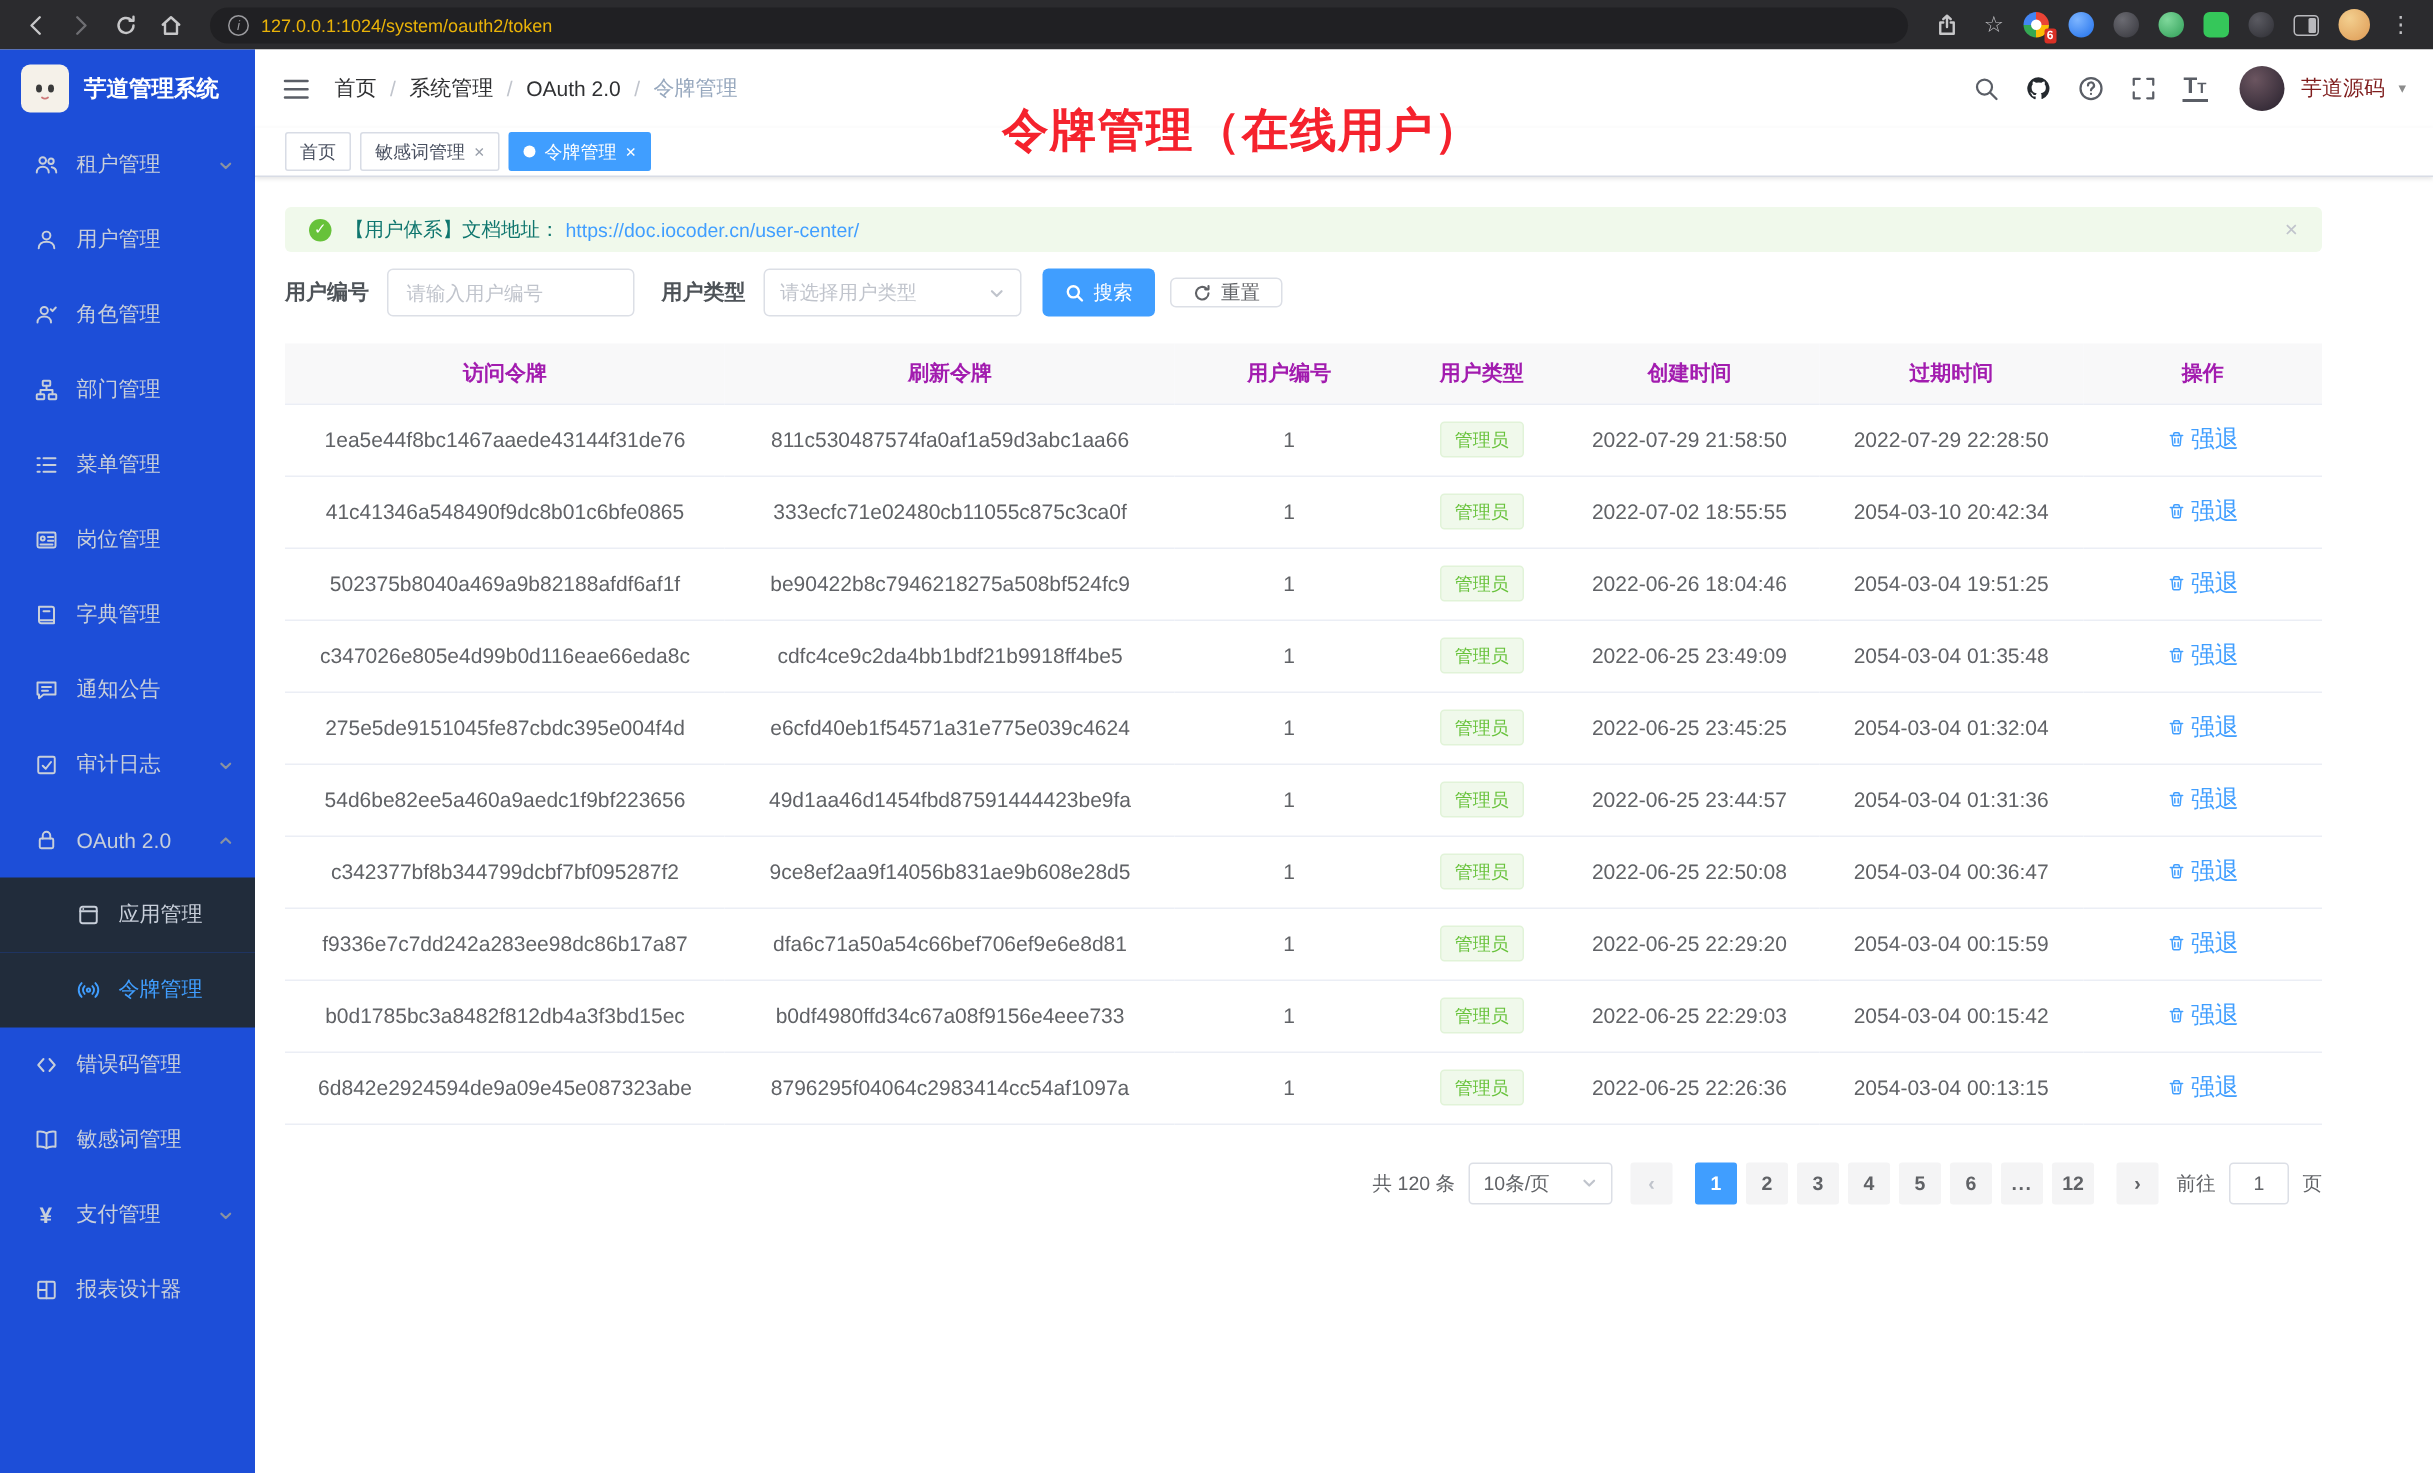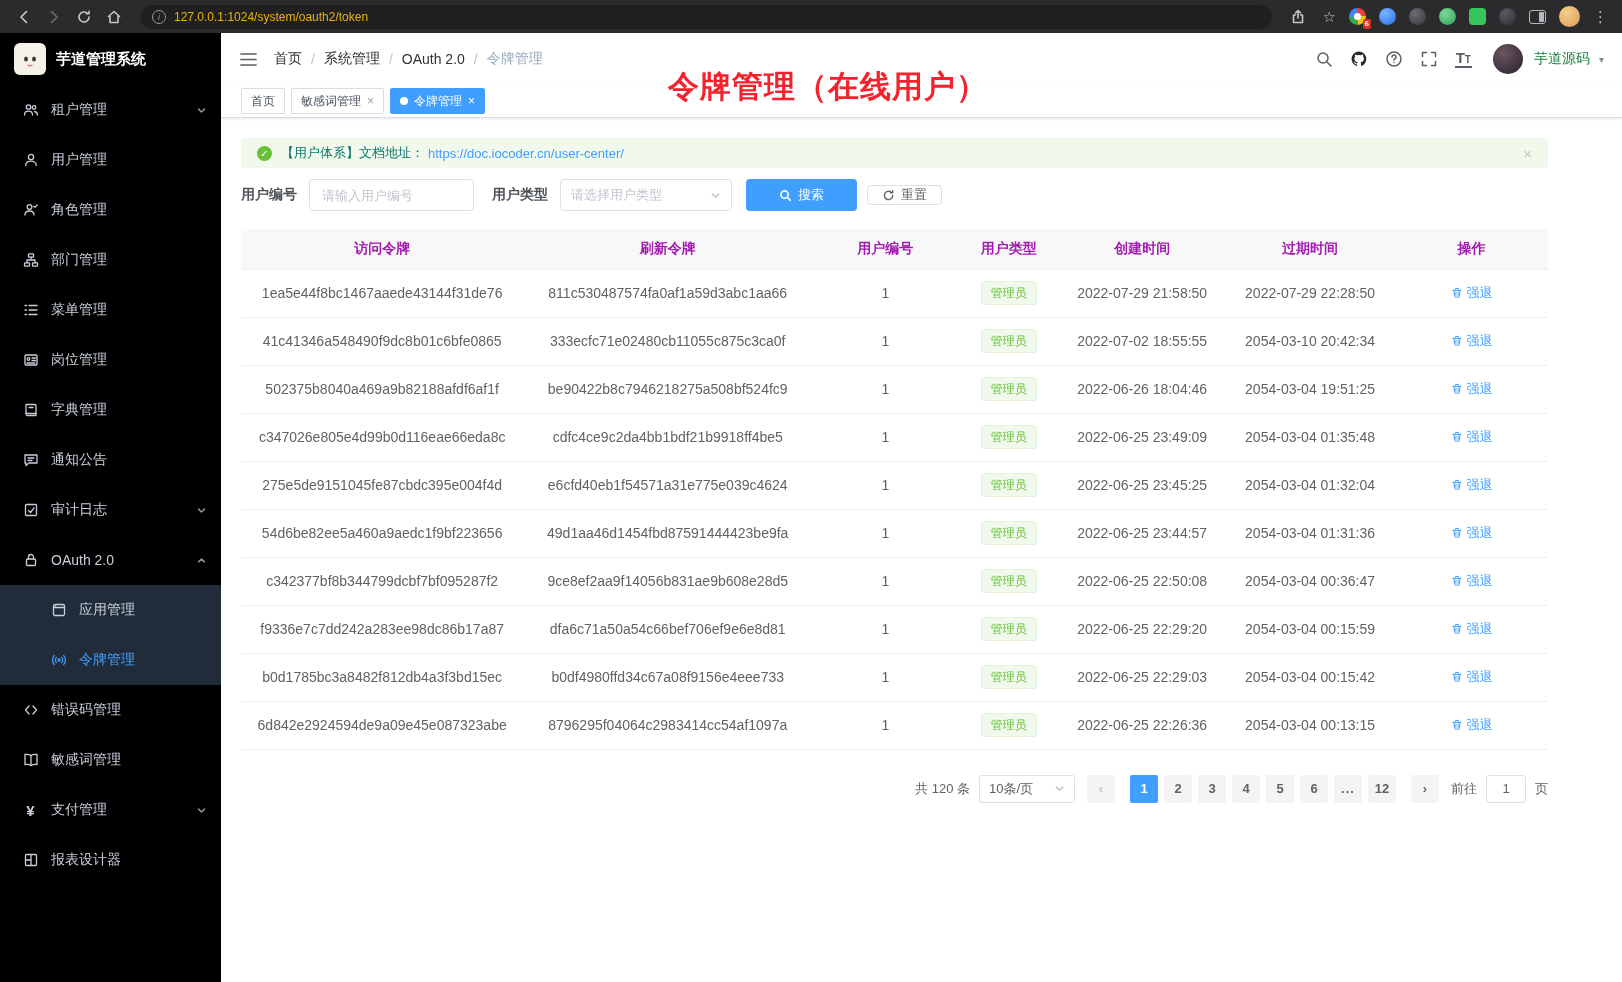--- a/index.html
+++ b/index.html
@@ -26,21 +26,21 @@
   .ext.green1{background:radial-gradient(circle at 35% 30%,#7fd89b,#2f9e57)}
   .ext.puzzle{border-radius:4px;background:#35c75a}
   .ext.dark2{background:radial-gradient(circle at 35% 30%,#5a5a61,#2e2e34)}
   .badge6{position:absolute;right:-5px;bottom:-4px;background:#d93025;color:#fff;font-size:8px;line-height:10px;padding:0 2px;border-radius:2px;font-weight:bold}
   .split-ic{width:17px;height:14px;border:1.5px solid #b9b9bd;border-radius:3px;position:relative;cursor:pointer}
   .split-ic::after{content:"";position:absolute;top:1px;right:1px;bottom:1px;width:5px;background:#b9b9bd;border-radius:1px}
   .bavatar{width:21px;height:21px;border-radius:50%;background:radial-gradient(circle at 35% 30%,#f3cf8f,#de9a54);cursor:pointer}
 
   
   .app{display:flex;height:949px}
-  .sidebar{width:221px;background:#000000;flex-shrink:0;color:#c8cfda;overflow:hidden}
+  .sidebar{width:170px;background:#1d4ed8;flex-shrink:0;color:#c8cfda;overflow:hidden}
   .logo-row{height:52px;display:flex;align-items:center;padding-left:14px;gap:10px;cursor:pointer}
   .logo-img{width:32px;height:32px;border-radius:6px;background:#f5f1e9;display:flex;align-items:center;justify-content:center;flex-shrink:0}
   .logo-img svg{width:26px;height:26px}
   .logo-title{color:#fff;font-weight:bold;font-size:15px;white-space:nowrap}
   .menu-item{height:50px;display:flex;align-items:center;padding:0 14px 0 22px;font-size:14px;cursor:pointer;white-space:nowrap}
   .menu-item .ic{width:17px;height:17px;margin-right:12px;display:flex;align-items:center;justify-content:center;flex-shrink:0}
   .menu-item .ic svg{width:16px;height:16px;fill:none;stroke:currentColor;stroke-width:1.3;stroke-linecap:round;stroke-linejoin:round}
   .menu-item.submenu{background:#212c3b;padding-left:50px}
   .menu-item.active{color:#409eff}
   .chev{margin-left:auto;display:flex}
@@ -57,21 +57,21 @@
   .bc-item{color:#303133;cursor:pointer}
   .bc-item.last{color:#97a8be;cursor:default}
   .bc-sep{color:#c0c4cc;margin:0 9px}
   .header-right{margin-left:auto;display:flex;align-items:center;gap:17px}
   .hicon{cursor:pointer;display:flex;align-items:center;justify-content:center}
   .hicon svg{width:18px;height:18px;fill:none;stroke:#5a5e66;stroke-width:1.5;stroke-linecap:round;stroke-linejoin:round}
   .hicon.filled svg{fill:#24292e;stroke:none}
   .font-ic{font-weight:bold;color:#5a5e66;font-size:15px;border-bottom:2px solid #5a5e66;line-height:1.1;padding:0 1px}
   .font-ic small{font-size:10px}
   .avatar{width:30px;height:30px;border-radius:50%;background:radial-gradient(circle at 35% 30%,#6b5560,#26202c);cursor:pointer;margin-left:4px}
-  .uname{font-size:14px;color:#15803d;cursor:pointer;margin-left:-6px}
+  .uname{font-size:14px;color:#7f1d1d;cursor:pointer;margin-left:-6px}
   .caret{color:#8c8c8c;font-size:10px;cursor:pointer;margin-left:-8px}
 
   
   .tab-bar{height:33px;display:flex;align-items:center;padding:0 20px;border-bottom:1px solid #d8dce5;box-shadow:0 1px 3px rgba(0,0,0,.10);gap:6px;flex-shrink:0;background:#fff}
   .tag{height:26px;display:inline-flex;align-items:center;padding:0 9px;border:1px solid #d8dce5;background:#fff;color:#495060;font-size:12px;cursor:pointer;gap:6px;border-radius:2px}
   .tag.active{background:#409eff;border-color:#409eff;color:#fff}
   .tag .dot{width:8px;height:8px;border-radius:50%;background:#fff;display:inline-block}
   .tclose{font-size:12px;color:#9aa0ab;line-height:1}
   .tag.active .tclose{color:#fff}
 
@@ -84,30 +84,30 @@
   .aclose{margin-left:auto;color:#c0c4cc;font-size:15px;cursor:pointer}
 
   .filter{display:flex;align-items:center;margin-bottom:18px;font-size:14px}
   .flabel{font-weight:bold;color:#4e5358;margin-right:12px}
   .ml16{margin-left:18px}
   .input{width:165px;height:32px;border:1px solid #dcdfe6;border-radius:4px;padding:0 12px;font-size:13px;color:#606266;outline:none}
   .input::placeholder{color:#c0c4cc}
   .select{width:172px;height:32px;border:1px solid #dcdfe6;border-radius:4px;display:flex;align-items:center;justify-content:space-between;padding:0 10px;cursor:pointer}
   .select .ph{color:#c0c4cc;font-size:13px}
   .sel-caret svg{width:11px;height:11px;fill:none;stroke:#c0c4cc;stroke-width:1.6;stroke-linecap:round;stroke-linejoin:round}
-  .btn-primary{height:32px;background:#409eff;color:#fff;border:none;border-radius:4px;padding:0 33px;display:inline-flex;align-items:center;gap:6px;font-size:13px;margin-left:14px;cursor:pointer;font-family:inherit}
+  .btn-primary{height:32px;background:#409eff;color:#fff;border:none;border-radius:4px;padding:0 15px;display:inline-flex;align-items:center;gap:6px;font-size:13px;margin-left:14px;cursor:pointer;font-family:inherit}
   .btn-primary svg{width:13px;height:13px;fill:none;stroke:#fff;stroke-width:1.7;stroke-linecap:round}
   .btn-plain{height:20px;background:#fff;border:1px solid #dcdfe6;color:#606266;border-radius:4px;padding:0 14px;display:inline-flex;align-items:center;gap:6px;font-size:13px;margin-left:10px;cursor:pointer;font-family:inherit}
   .btn-plain svg{width:13px;height:13px;fill:none;stroke:#606266;stroke-width:1.5;stroke-linecap:round;stroke-linejoin:round}
 
   table{width:100%;border-collapse:collapse;font-size:14px;color:#606266;table-layout:fixed}
   thead th{height:40px;background:#f8f8f9;color:#a21caf;font-weight:bold;text-align:center;border-bottom:1px solid #ebeef5;font-size:14px}
   tbody td{height:48px;text-align:center;border-bottom:1px solid #ebeef5;white-space:nowrap;overflow:hidden}
   .tag-success{display:inline-block;padding:2px 9px;font-size:12px;background:#f0f9eb;border:1px solid #e1f3d8;color:#67c23a;border-radius:3px;line-height:1.5}
-  .act-link{color:#409eff;font-size:13px;display:inline-flex;align-items:center;gap:4px;cursor:pointer;text-decoration:none}
+  .act-link{color:#409eff;font-size:16px;display:inline-flex;align-items:center;gap:4px;cursor:pointer;text-decoration:none}
   .ic-trash svg{width:12px;height:12px;fill:none;stroke:#409eff;stroke-width:1.3;stroke-linecap:round;stroke-linejoin:round}
 
   .pager{display:flex;align-items:center;justify-content:flex-end;margin-top:25px;font-size:13px;color:#606266;gap:9px}
   .psel{width:96px;height:28px;border:1px solid #dcdfe6;border-radius:3px;display:flex;align-items:center;justify-content:space-between;padding:0 9px;cursor:pointer;color:#606266}
   .pages{display:flex;align-items:center}
   .pbtn{min-width:28px;height:28px;background:#f4f4f5;border-radius:2px;display:inline-flex;align-items:center;justify-content:center;margin:0 3px;font-weight:bold;color:#606266;font-size:13px;cursor:pointer;padding:0 4px}
   .pbtn.active{background:#409eff;color:#fff}
   .pbtn.disabled{color:#c0c4cc}
   .pbtn.more{letter-spacing:1px;color:#606266}
   .goto-input{width:40px;height:28px;border:1px solid #dcdfe6;border-radius:3px;text-align:center;font-size:13px;color:#606266;outline:none;font-family:inherit}

